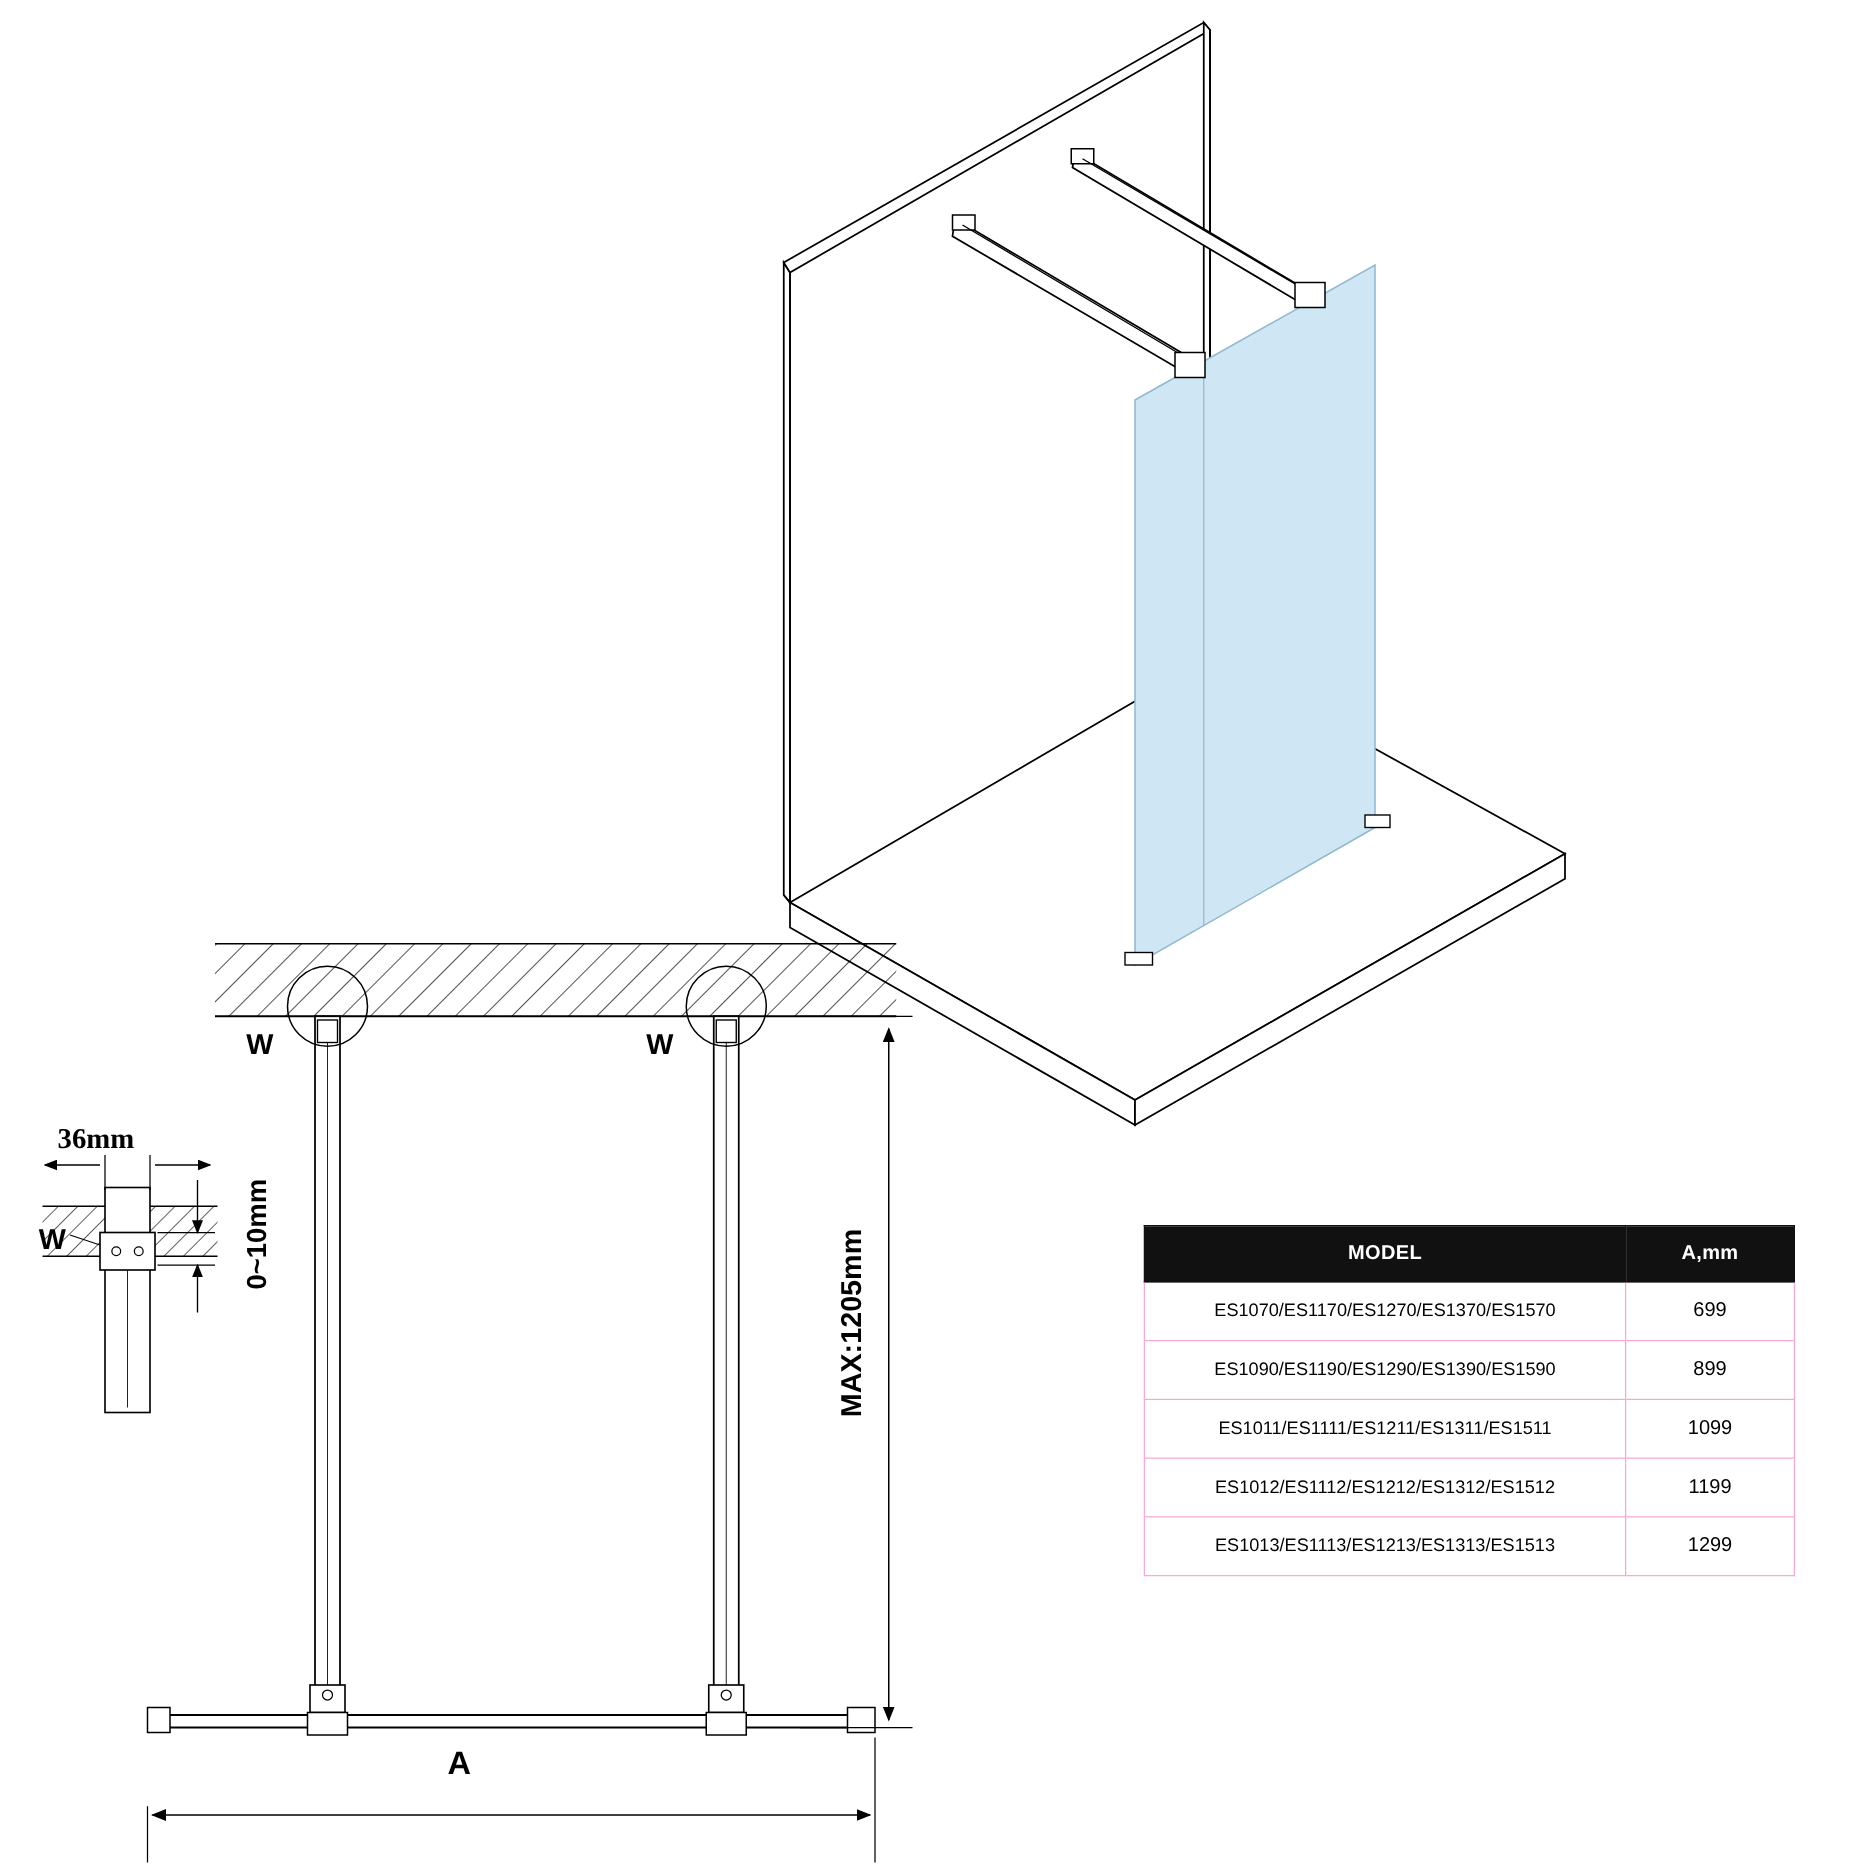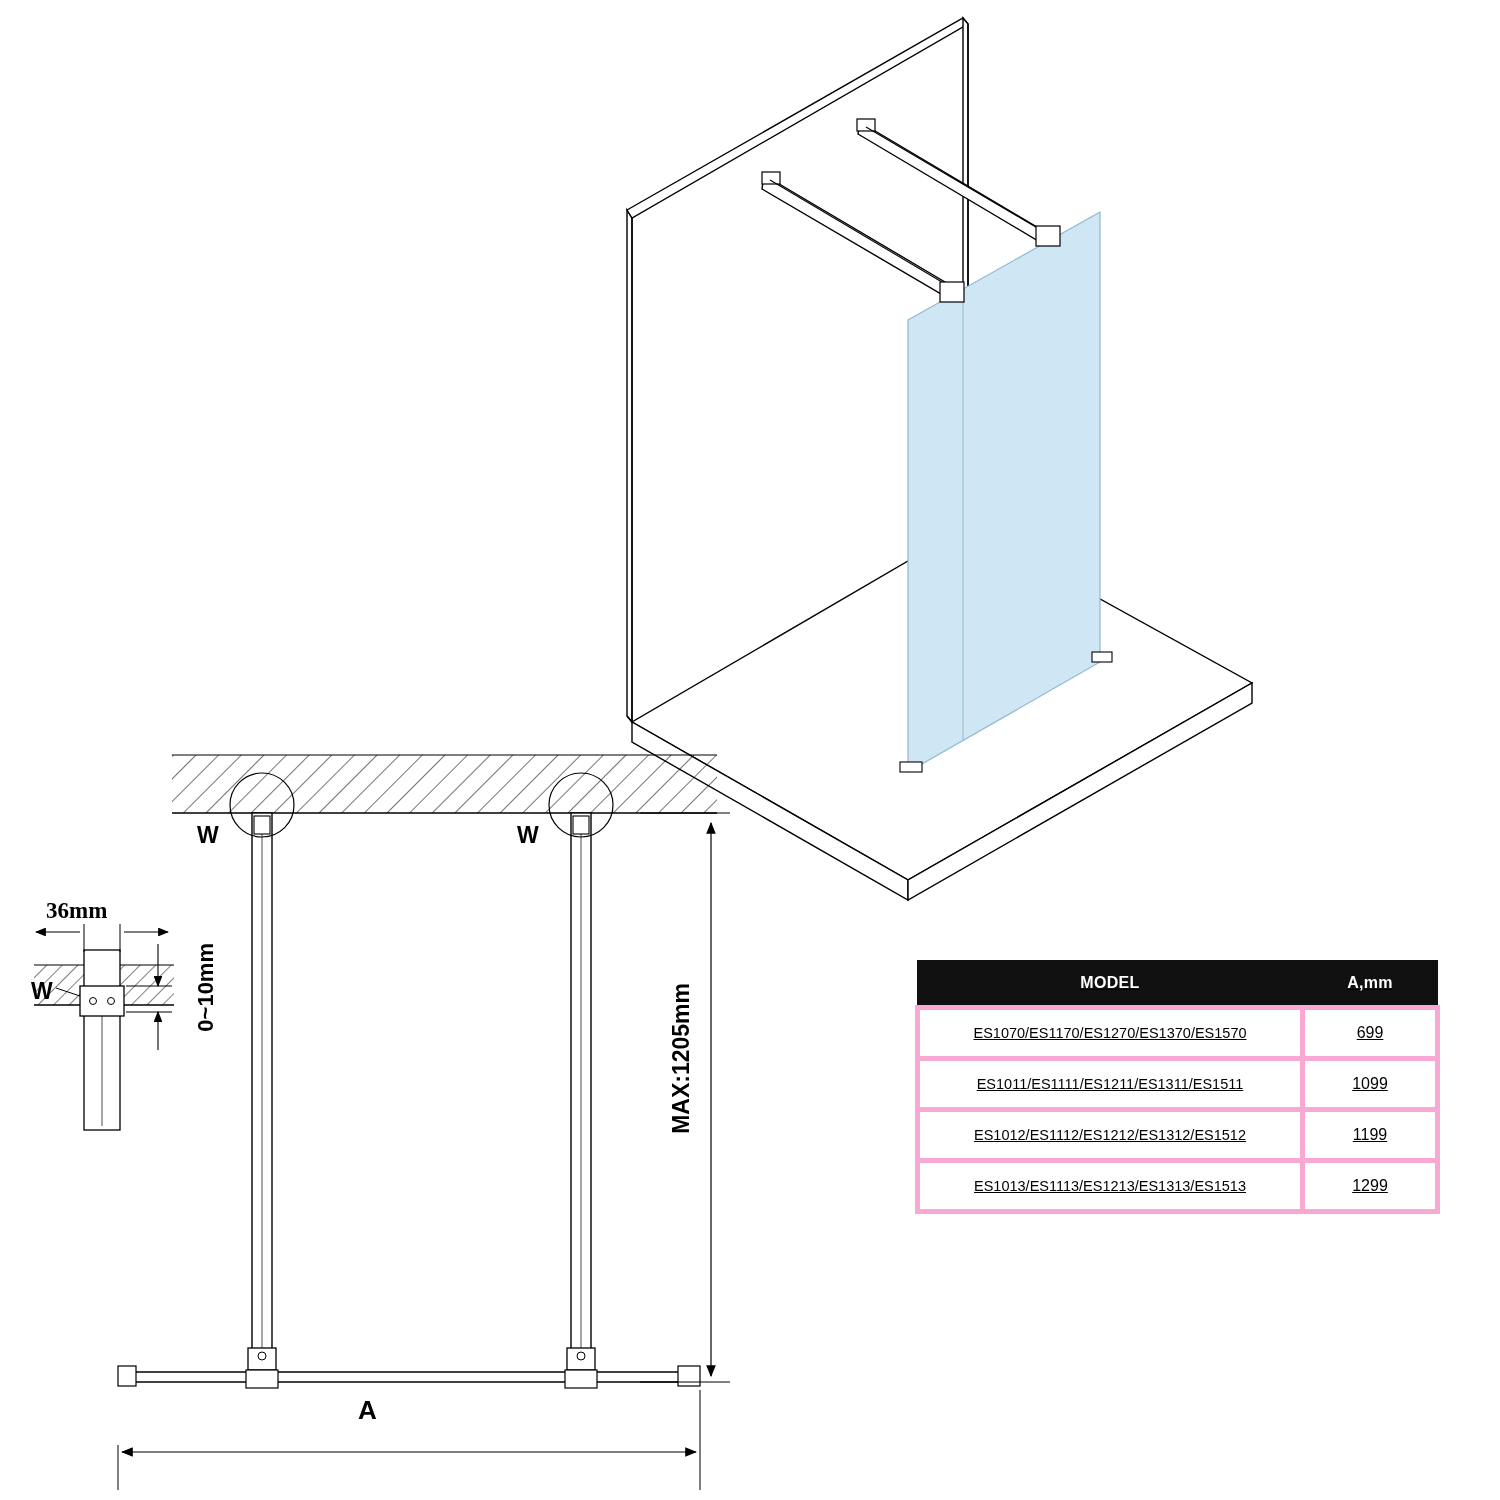--- a/index.html
+++ b/index.html
@@ -22,30 +22,29 @@
     position: absolute;
     left: 0;
     top: 0;
     width: 1500px;
     height: 1500px;
   }
   
   .spec-table {
     position: absolute;
     left: 915px;
-    top: 960px;
+    top: 980px;
     width: 520px;
     border-collapse: collapse;
     font-family: "Liberation Sans", sans-serif;
     table-layout: fixed;
-    text-decoration: underline;
   }
   .spec-table th,
   .spec-table td {
-    border: 5px solid #f9a8d4;
+    border: 1px solid #f9a8d4;
     font-size: 15px;
     color: #000000;
     padding: 0;
     height: 46px;
     text-align: center;
     vertical-align: middle;
     font-weight: normal;
     background: #ffffff;
   }
   .spec-table thead th {
@@ -235,20 +234,24 @@
         <th>MODEL</th>
         <th>A,mm</th>
       </tr>
     </thead>
     <tbody>
       <tr>
         <td class="model-cell">ES1070/ES1170/ES1270/ES1370/ES1570</td>
         <td class="a-cell">699</td>
       </tr>
       <tr>
+        <td class="model-cell">ES1090/ES1190/ES1290/ES1390/ES1590</td>
+        <td class="a-cell">899</td>
+      </tr>
+      <tr>
         <td class="model-cell">ES1011/ES1111/ES1211/ES1311/ES1511</td>
         <td class="a-cell">1099</td>
       </tr>
       <tr>
         <td class="model-cell">ES1012/ES1112/ES1212/ES1312/ES1512</td>
         <td class="a-cell">1199</td>
       </tr>
       <tr>
         <td class="model-cell">ES1013/ES1113/ES1213/ES1313/ES1513</td>
         <td class="a-cell">1299</td>

